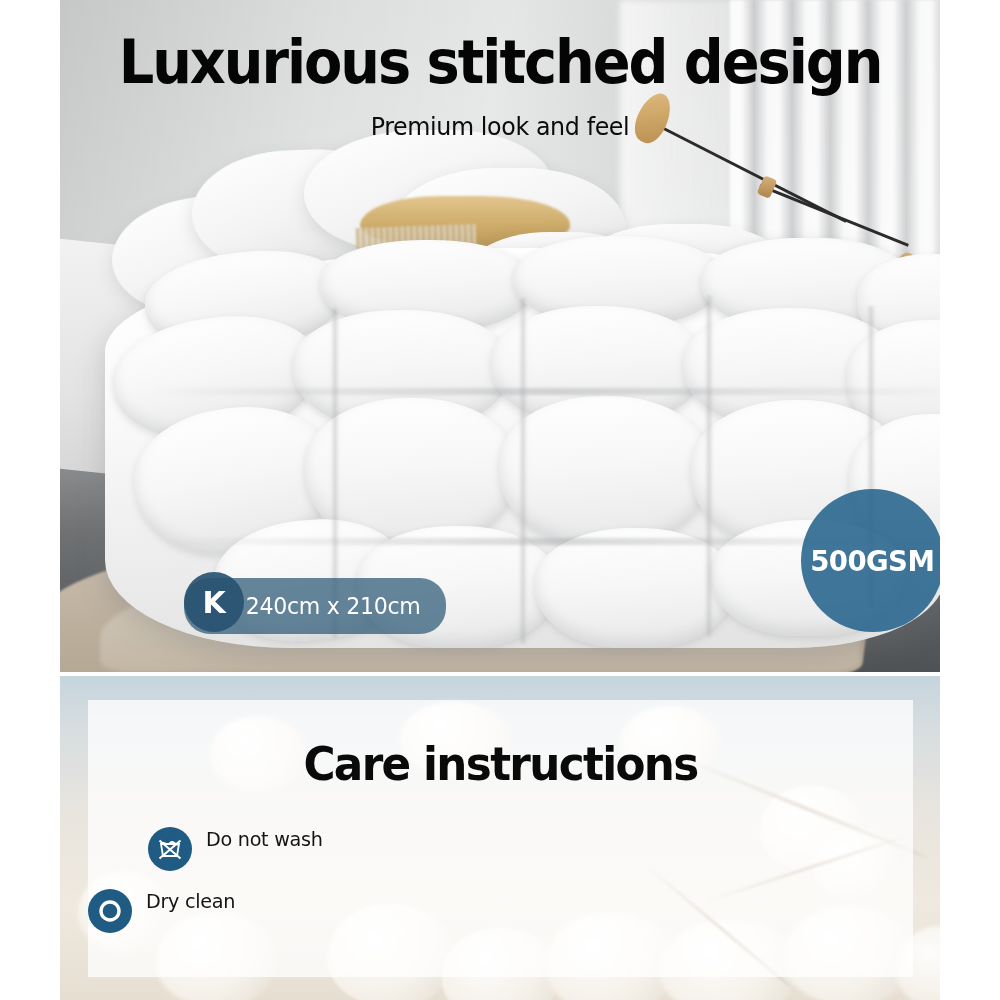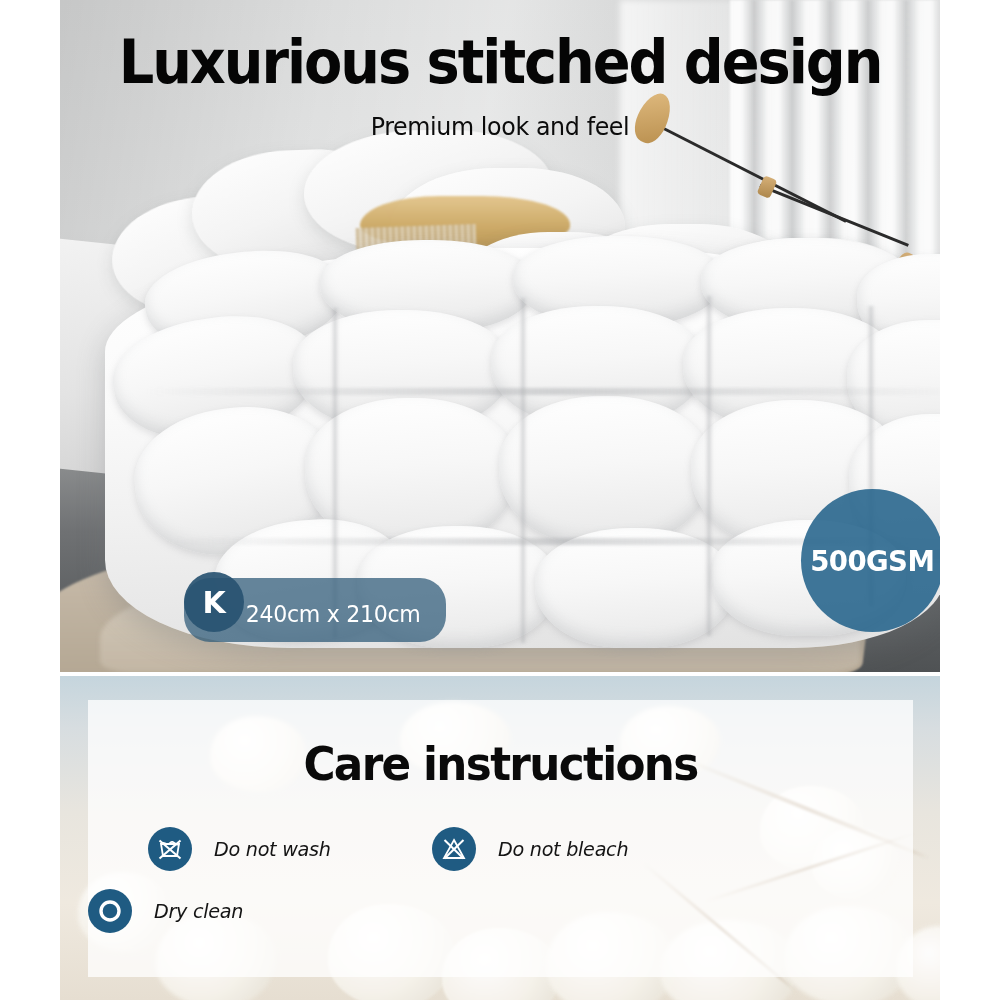--- a/index.html
+++ b/index.html
@@ -232,21 +232,21 @@
     font-size: 29px;
     color: #ffffff;
     letter-spacing: -0.6px;
     transform: scaleX(.95);
   }
   
   .size-pill {
     position: absolute;
     left: 124px; top: 578px;
     height: 56px;
-    padding: 8px 22px 0 58px;
+    padding: 0 22px 0 58px;
     border-radius: 26px;
     background: rgba(48,92,122,0.74);
     display: flex;
     align-items: center;
     z-index: 25;
   }
   .size-pill .size-text {
     font-family: "DejaVu Sans", sans-serif;
     font-size: 23px;
     color: #ffffff;
@@ -329,23 +329,21 @@
     top: 118px;
     width: 825px;
   }
   .care-row {
     display: flex;
     align-items: center;
     height: 62px;
   }
   .care-item {
     display: flex;
-    align-items: center;
-    gap: 22px;
-    font-style: italic;
+    gap: 14px;
   }
   .care-item.col1 { width: 284px; margin-left: 60px; }
   .care-item.col2 { width: 284px; }
   .care-item.col3 { width: 200px; }
   .icon-circle {
     width: 44px; height: 44px;
     min-width: 44px;
     border-radius: 50%;
     background: #1f5b82;
     display: flex;
@@ -476,30 +474,20 @@
               <svg width="28" height="28" viewBox="0 0 28 28">
                 <path d="M5 9 L23 9 L21 21 L7 21 Z" fill="none" stroke="#ffffff" stroke-width="1.8"></path>
                 <path d="M5 9 C8 5, 11 12, 14 8 C17 4, 20 12, 23 9" fill="none" stroke="#ffffff" stroke-width="1.8"></path>
                 <line x1="3.5" y1="23.5" x2="24.5" y2="5.5" stroke="#ffffff" stroke-width="2.1"></line>
                 <line x1="3.5" y1="5.5" x2="24.5" y2="23.5" stroke="#ffffff" stroke-width="2.1"></line>
               </svg>
             </span>
             <span class="care-label">Do not wash</span>
           </div>
 
-          <div class="care-item col2">
-            <span class="icon-circle">
-              <svg width="28" height="28" viewBox="0 0 28 28">
-                <path d="M14 5 L24 23 L4 23 Z" fill="none" stroke="#ffffff" stroke-width="1.8"></path>
-                <line x1="4.5" y1="23.5" x2="23.5" y2="5" stroke="#ffffff" stroke-width="2"></line>
-                <line x1="4.5" y1="5" x2="23.5" y2="23.5" stroke="#ffffff" stroke-width="2"></line>
-              </svg>
-            </span>
-            <span class="care-label">Do not bleach</span>
-          </div>
 
         </div>
 
         <div class="care-row">
 
 
           <div class="care-item col2">
             <span class="icon-circle">
               <svg width="28" height="28" viewBox="0 0 28 28">
                 <circle cx="14" cy="14" r="9" fill="none" stroke="#ffffff" stroke-width="3.4"></circle>

